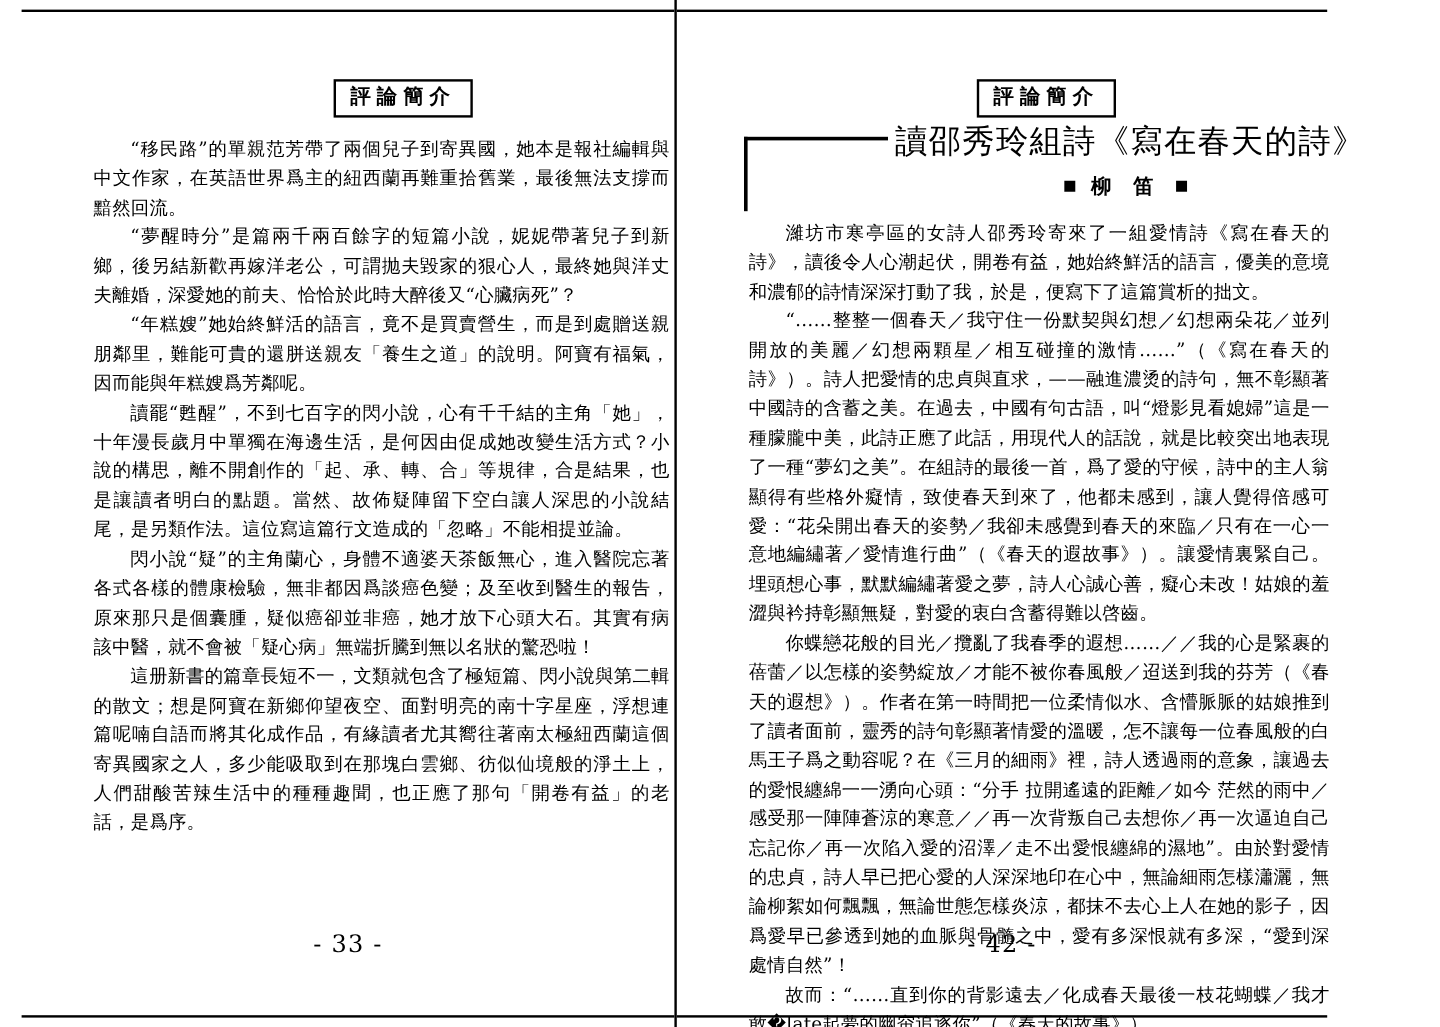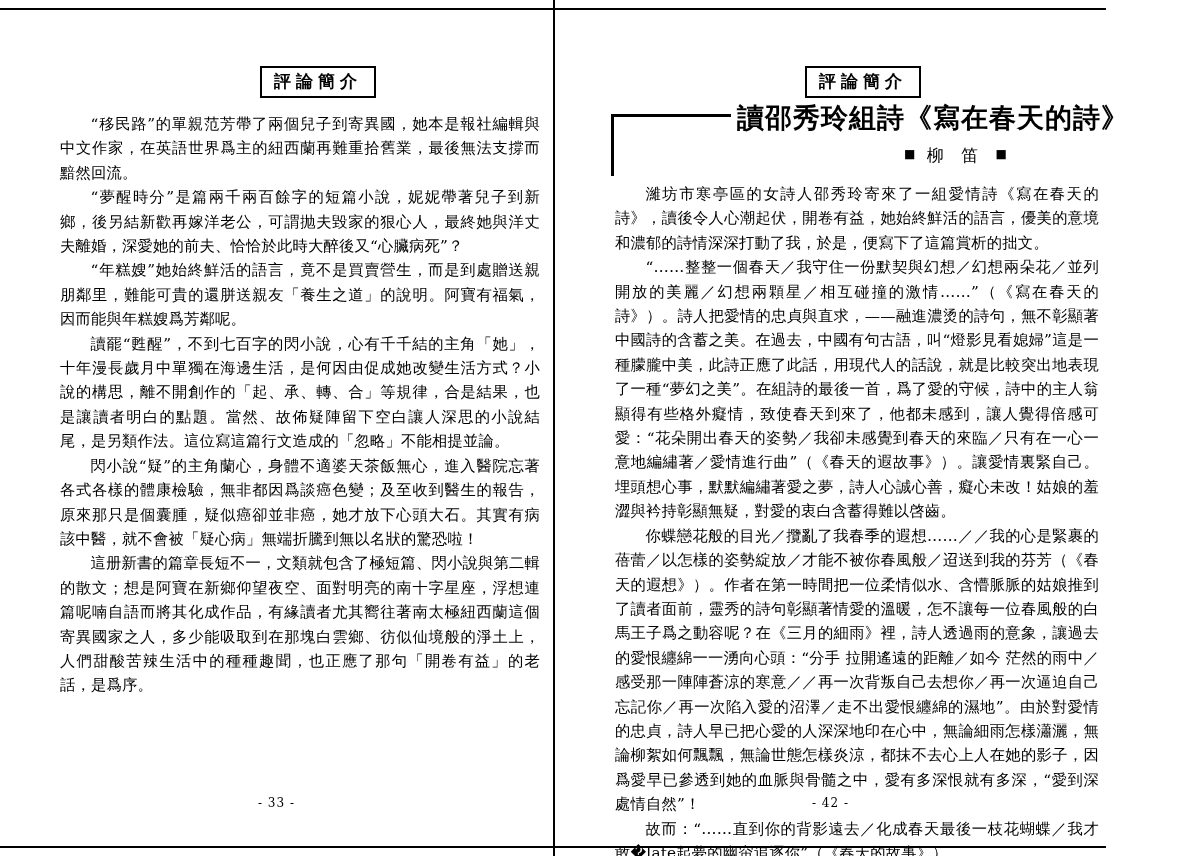--- a/index.html
+++ b/index.html
@@ -14,20 +14,21 @@
     color: #000000;
     position: relative;
     overflow: hidden;
   }
   .spread {
     width: 1106px;
     height: 856px;
     display: flex;
     position: relative;
     box-sizing: border-box;
+    padding-left: 18px;
   }
   .page {
     position: relative;
     box-sizing: border-box;
     height: 856px;
   }
   .page-left {
     width: 600px;
     padding: 0;
   }
@@ -108,46 +109,46 @@
     top: 10px;
     width: 120px;
     height: 3px;
     background: #000;
   }
   .article-title {
     position: absolute;
     left: 136px;
     top: -4px;
     font-size: 27px;
-    font-weight: bold;
+    font-weight: normal;
     letter-spacing: 1px;
     white-space: nowrap;
     font-family: "DejaVu Serif", "Liberation Serif", serif;
   }
   .byline {
     position: absolute;
-    left: 303px;
+    left: 276px;
     top: 40px;
     font-size: 17px;
-    font-weight: normal;
+    font-weight: bold;
     letter-spacing: 6px;
     white-space: nowrap;
   }
   .byline .deco {
     font-size: 12px;
     vertical-align: 3px;
     letter-spacing: 0;
   }
 
   .page-number {
     position: absolute;
-    bottom: 46px;
+    bottom: 58px;
     width: 100%;
     text-align: center;
-    font-size: 12px;
+    font-size: 20px;
     letter-spacing: 1px;
   }
 </style>
 </head>
 <body>
 
 <div class="spread">
 
   <div class="page page-left">
     <div class="page-frame-top"></div>

